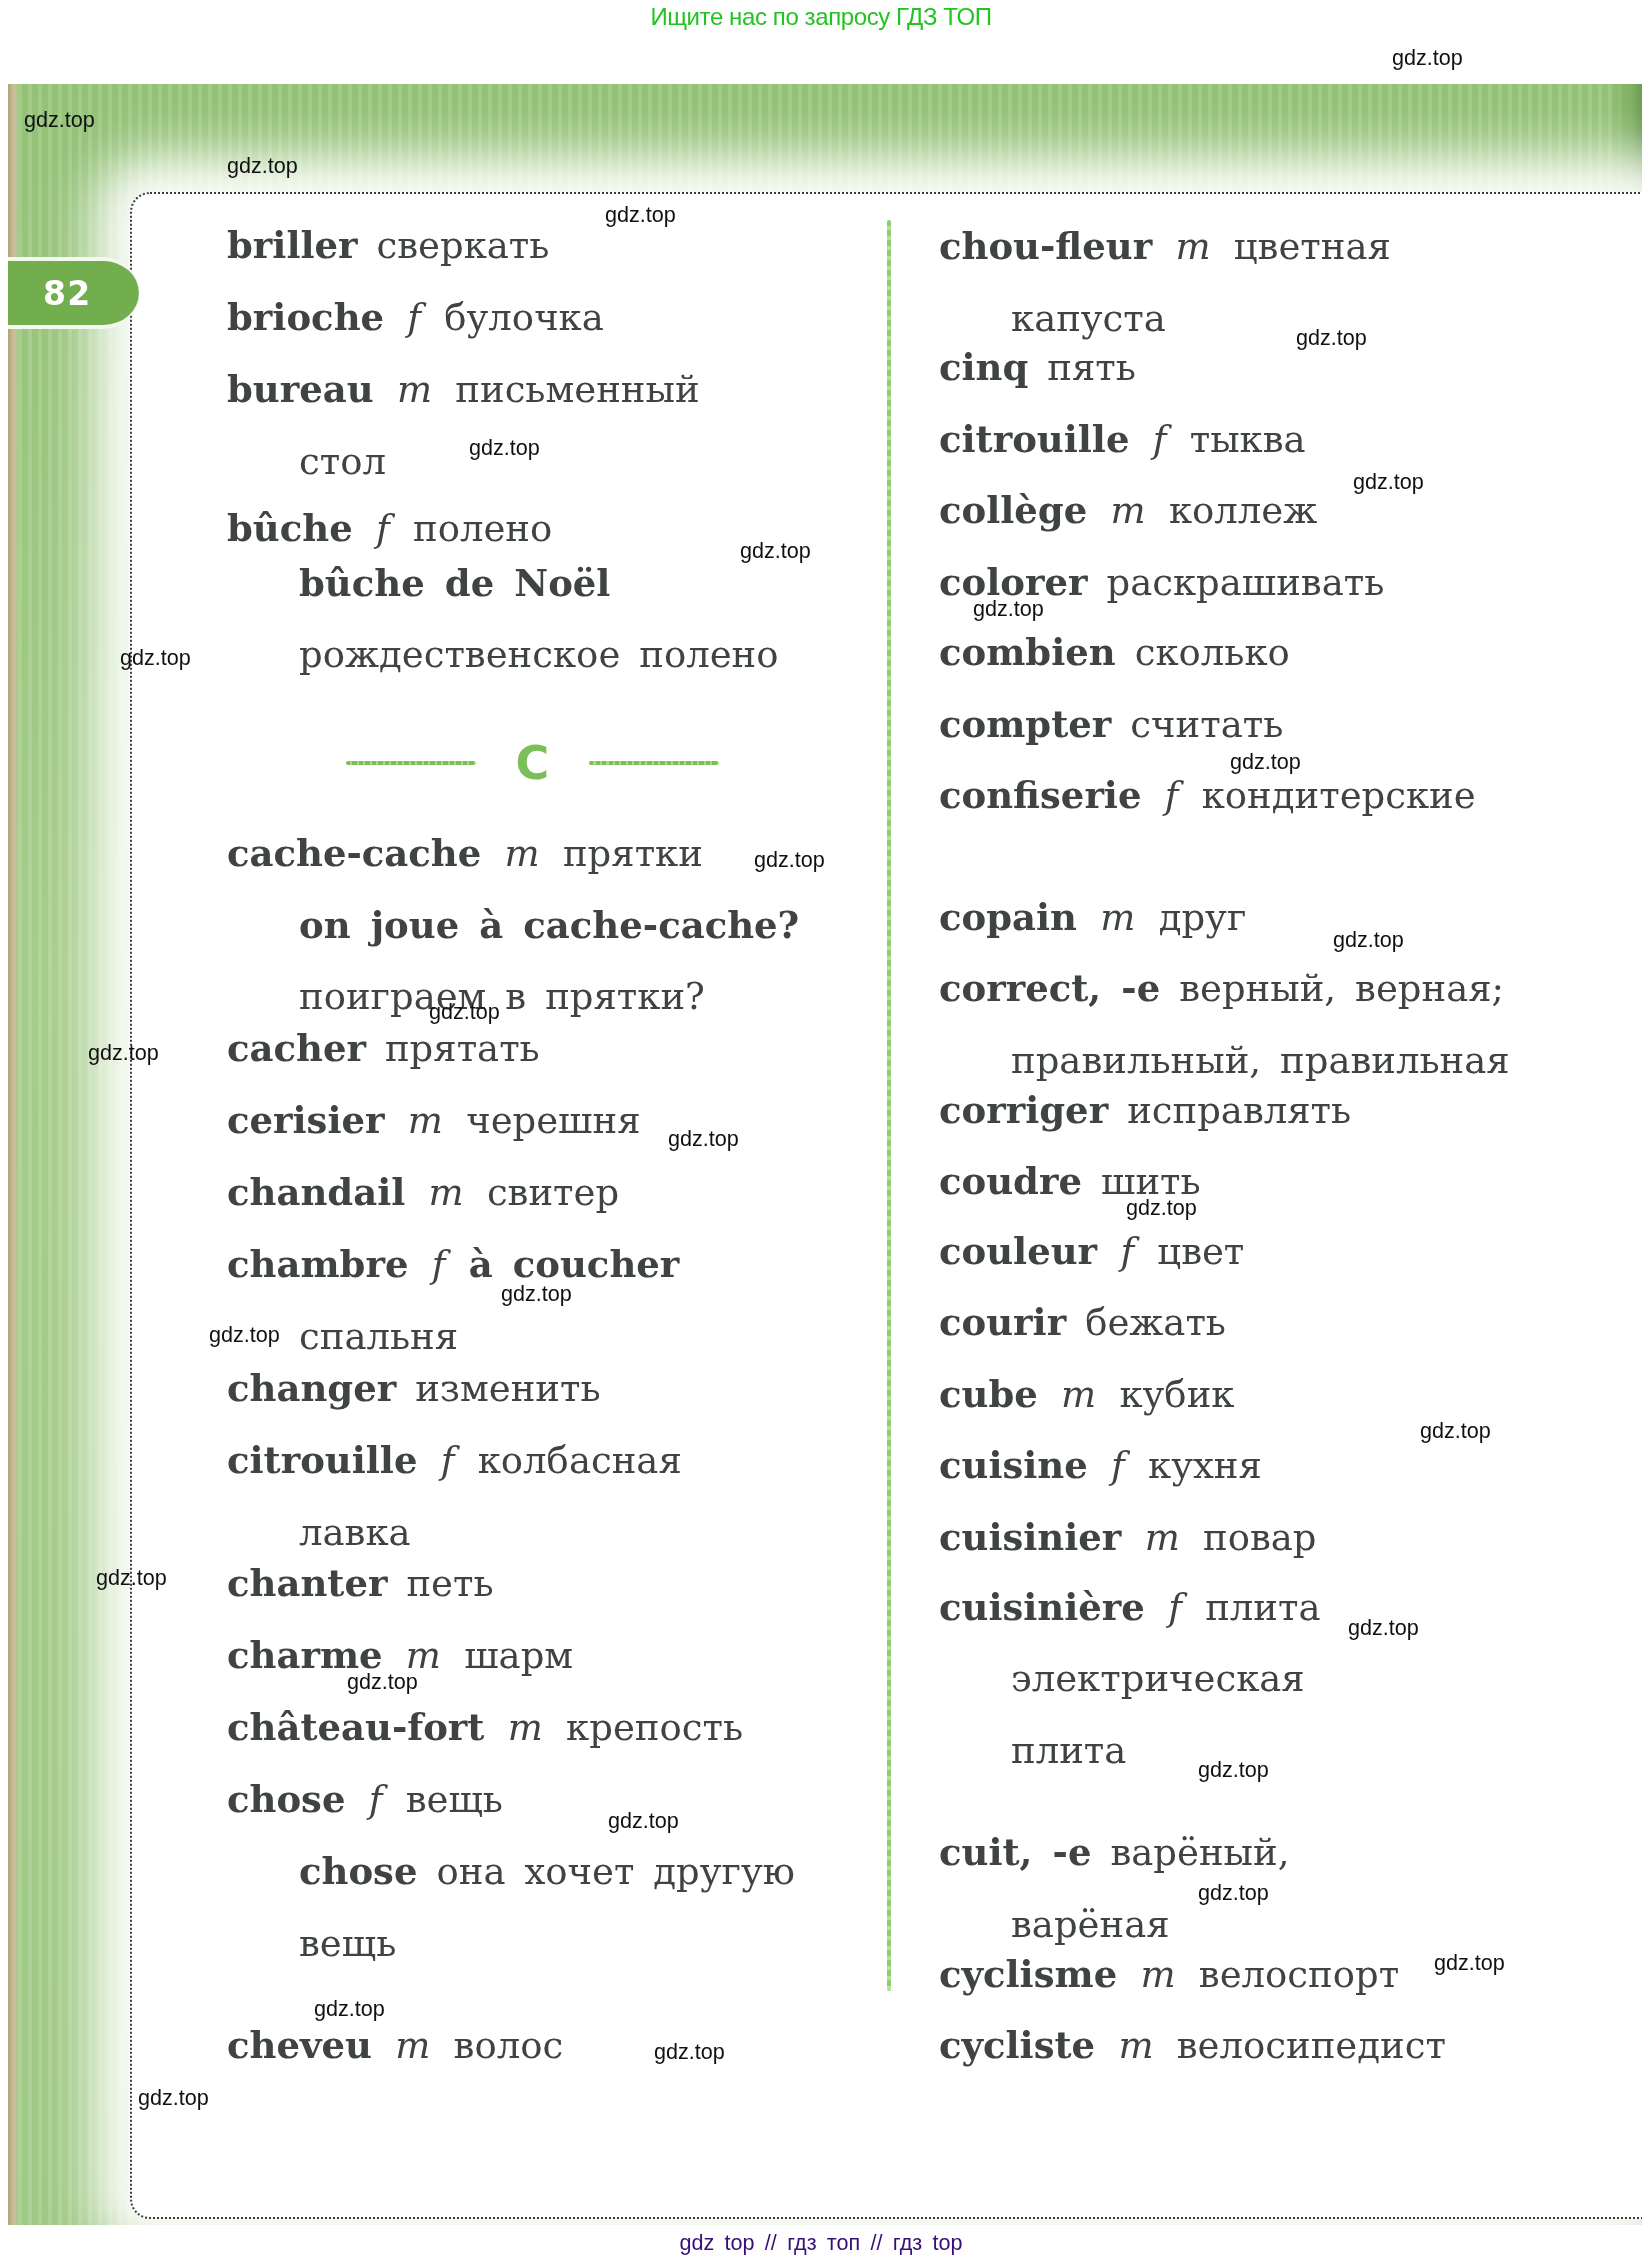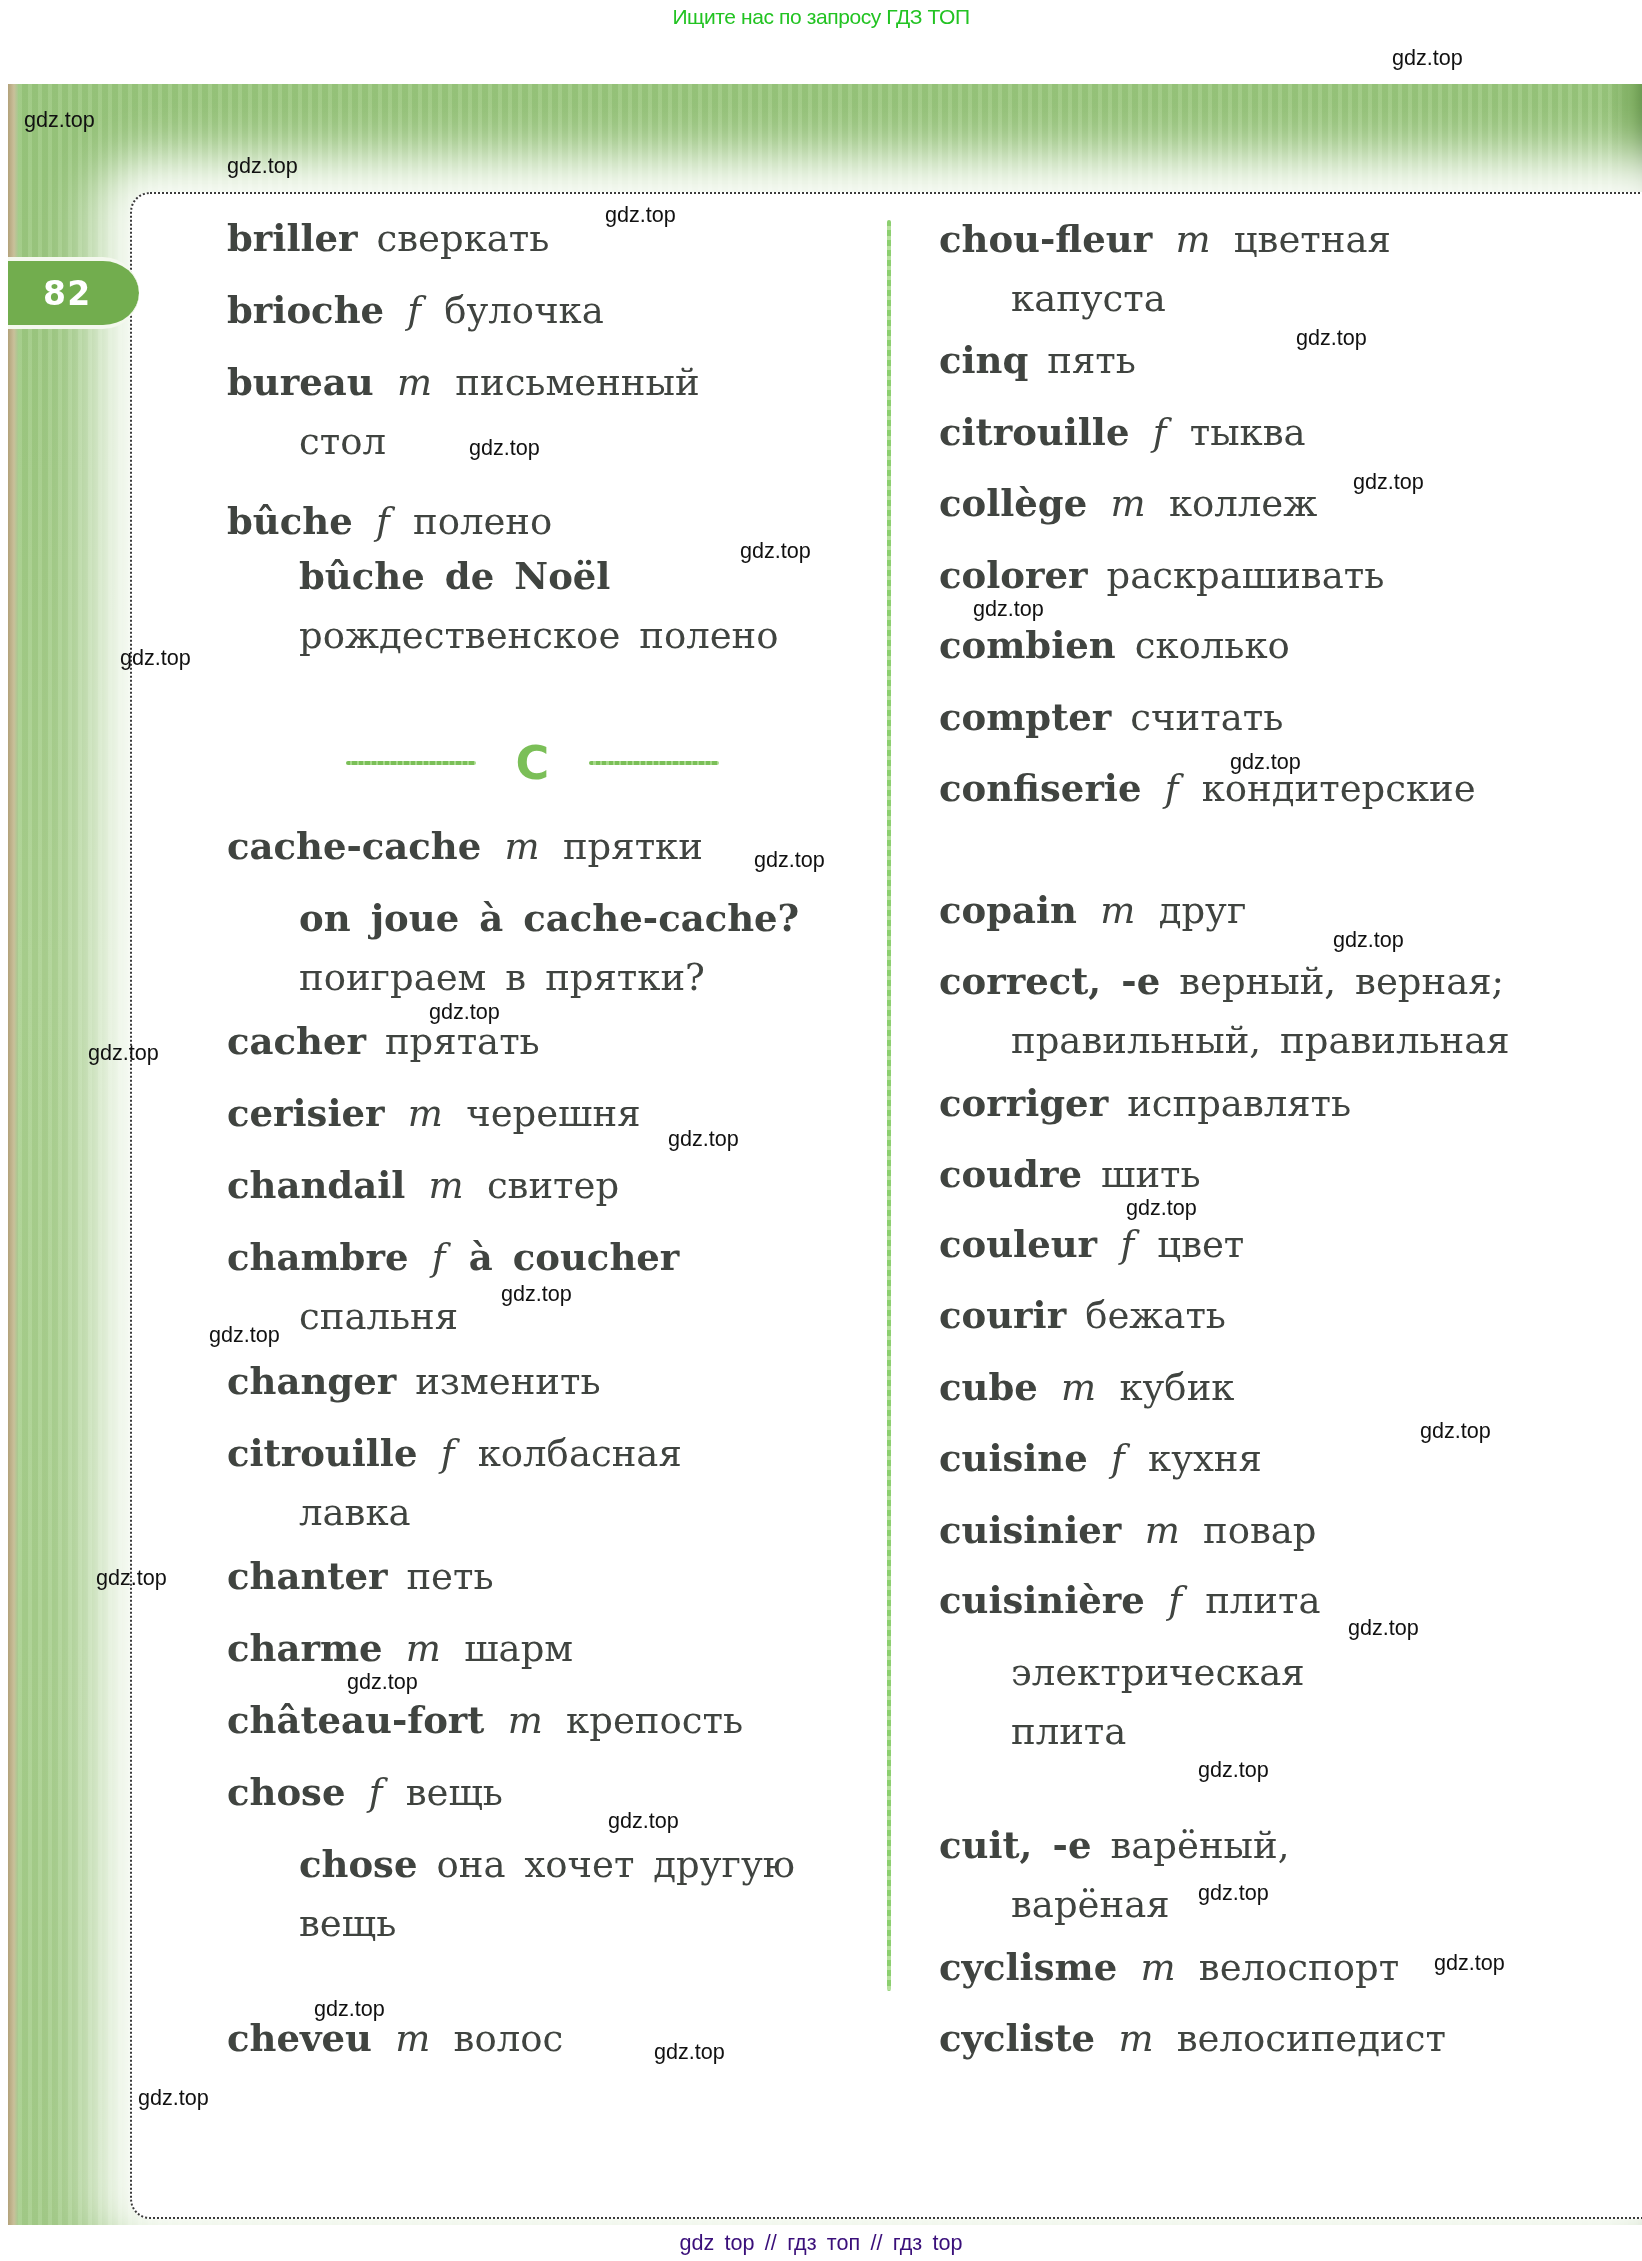--- a/index.html
+++ b/index.html
@@ -4,21 +4,21 @@
 <style>
   html, body { margin: 0; padding: 0; }
   body {
     width: 1642px; height: 2261px; position: relative; overflow: hidden;
     background: #ffffff;
     font-family: "DejaVu Serif", "Liberation Serif", serif;
   }
   .top-banner {
     position: absolute; left: 0; top: 0; width: 1642px; height: 36px;
     background: #ffffff; text-align: center;
-    font-family: "Liberation Sans", sans-serif; font-size: 21px; line-height: 33px;
+    font-family: "Liberation Sans", sans-serif; font-size: 24px; line-height: 33px;
     color: #22c322; letter-spacing: -0.4px;
   }
   .page {
     position: absolute; left: 8px; top: 36px; width: 1642px; height: 2189px;
     background:
       repeating-linear-gradient(90deg, rgba(255,255,255,0.10) 0 4.3px, rgba(0,0,0,0.02) 4.3px 10px),
       linear-gradient(180deg, #97c57a 0%, #a9d08e 40%, #a3cc88 100%);
     margin-top: 48px;
   }
   .page-spine {
@@ -52,21 +52,21 @@
   .col-divider {
     position: absolute; left: 887px; top: 220px; width: 4.3px; height: 1771px;
     background: repeating-linear-gradient(180deg, #8ccf6f 0 5.8px, #b6e09d 5.8px 10px);
     border-radius: 2.2px;
   }
   .col { position: absolute; top: 209px; width: 691px; }
   .col.left { left: 227px; }
   .col.right { left: 939px; }
   .entry {
     position: absolute; left: 0; right: 0;
-    font-size: 37px; line-height: 59px; color: #404440; word-spacing: 7.2px;
+    font-size: 37px; line-height: 72px; color: #404440; word-spacing: 7.2px;
   }
   .entry .hw { font-weight: bold; }
   .entry .g { font-style: italic; padding: 0 4.3px; }
   .entry .tr { }
   .entry .indent { display: block; padding-left: 72px; }
   .letter-divider {
     position: absolute; left: 338px; top: 734px; width: 389px; height: 58px;
     display: flex; align-items: center; justify-content: center; gap: 40px;
   }
   .letter-divider .line {

